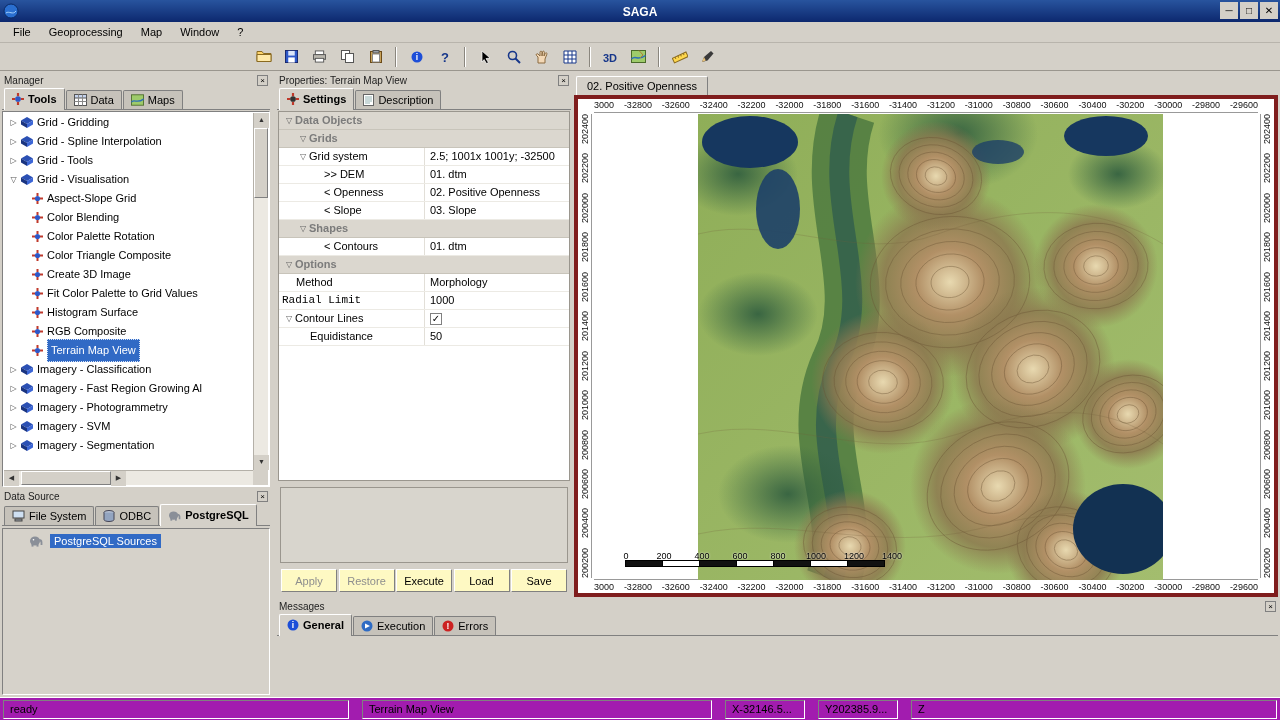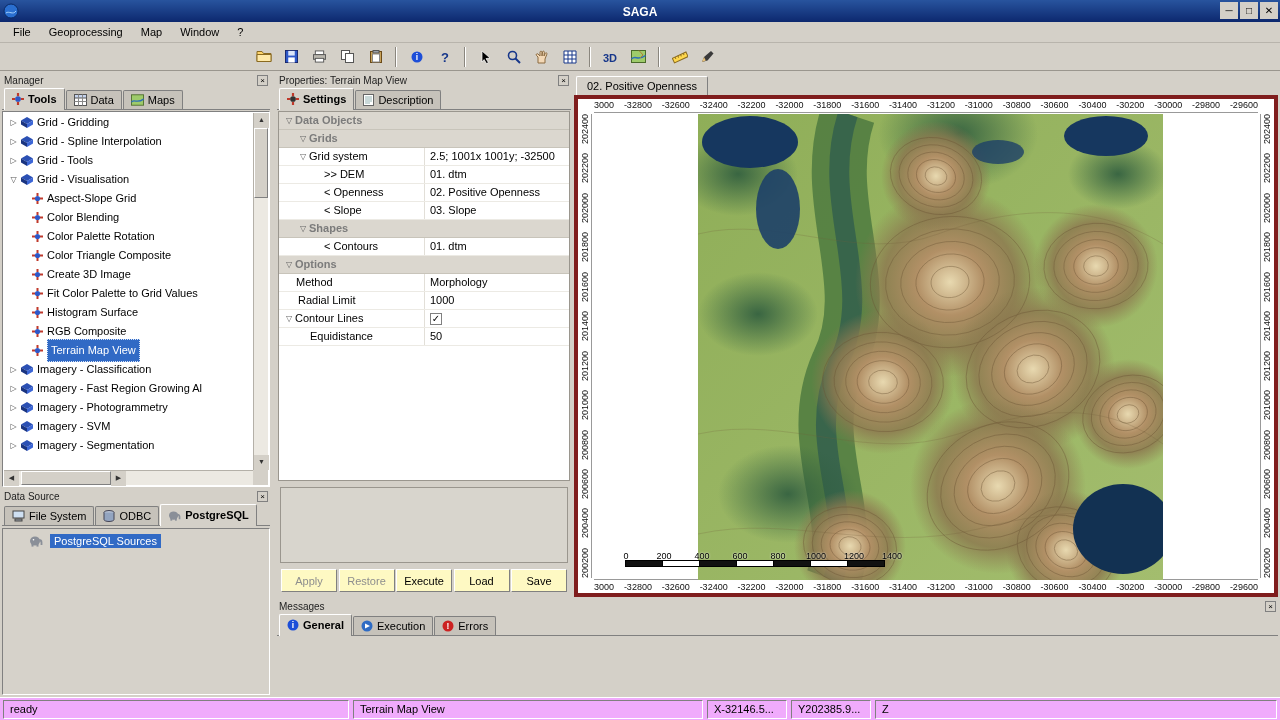--- a/index.html
+++ b/index.html
@@ -83,21 +83,21 @@
   .sbseg{width:38px;height:7px;background:#111;border:1px solid #000;margin-left:-1px}
   .sbseg.light{background:#fff}
 
   .messages{left:277px;top:599px;width:1001px;height:96px}
   .log{position:absolute;top:38px;left:1px;right:1px;bottom:1px;background:#fff;border:1px solid #9a968e;padding:2px 4px;overflow:hidden}
   .log-band{height:11px;margin:1px 0 3px 0;background:linear-gradient(to right,#a9c3e2,#d8e6f4 55%,#eef4fa)}
   .log-row{height:13px;line-height:13px;white-space:nowrap}
   .log-time{color:#000080;font-weight:bold}
   .log-text.success{color:#007f00}
 
-  .statusbar{position:absolute;left:0;top:697px;width:1280px;height:23px;background:#f0abfc;display:flex;gap:4px;padding:2px 3px;border-top:1px solid #fff}
+  .statusbar{position:absolute;left:0;top:697px;width:1280px;height:23px;background:#a21caf;display:flex;gap:13px;padding:2px 3px;border-top:1px solid #fff}
   .seg{border:1px solid;border-color:#808080 #fff #fff #808080;padding:1px 6px;line-height:15px;height:19px;white-space:nowrap;overflow:hidden}
   .seg.s1{width:346px}.seg.s2{width:350px}.seg.s3{width:80px}.seg.s4{width:80px}.seg.s5{flex:1}
 </style>
 </head>
 <body>
 
 <div class="titlebar">
   <span class="tb-ic"><svg width="16" height="16">
         <circle cx="8" cy="8" r="7" fill="#2a6fd0" stroke="#0a2a66"></circle>
         <path d="M3 10c3-2.5 7 2.5 10-2" stroke="#a8d4ff" fill="none"></path>
@@ -574,21 +574,21 @@
         <span class="parrow">▽</span>
         <span class="pglabel">Options</span>
       </div>
       <div class="prow pitem">
         <div class="plabel" style="padding-left: 17px; text-align: right;">
           <span>Method</span>
         </div>
         <div class="pvalue">Morphology</div>
       </div>
       <div class="prow pitem">
-        <div class="plabel" style="padding-left: 19px;">
+        <div class="plabel" style="padding-left: 3px; font-family: Liberation Mono, monospace;">
           <span>Radial Limit</span>
         </div>
         <div class="pvalue">1000</div>
       </div>
       <div class="prow pitem">
         <div class="plabel" style="padding-left: 4px;">
           <span class="parrow">▽</span>
           <span>Contour Lines</span>
         </div>
         <div class="pvalue"><span class="pcheck">✓</span></div>

